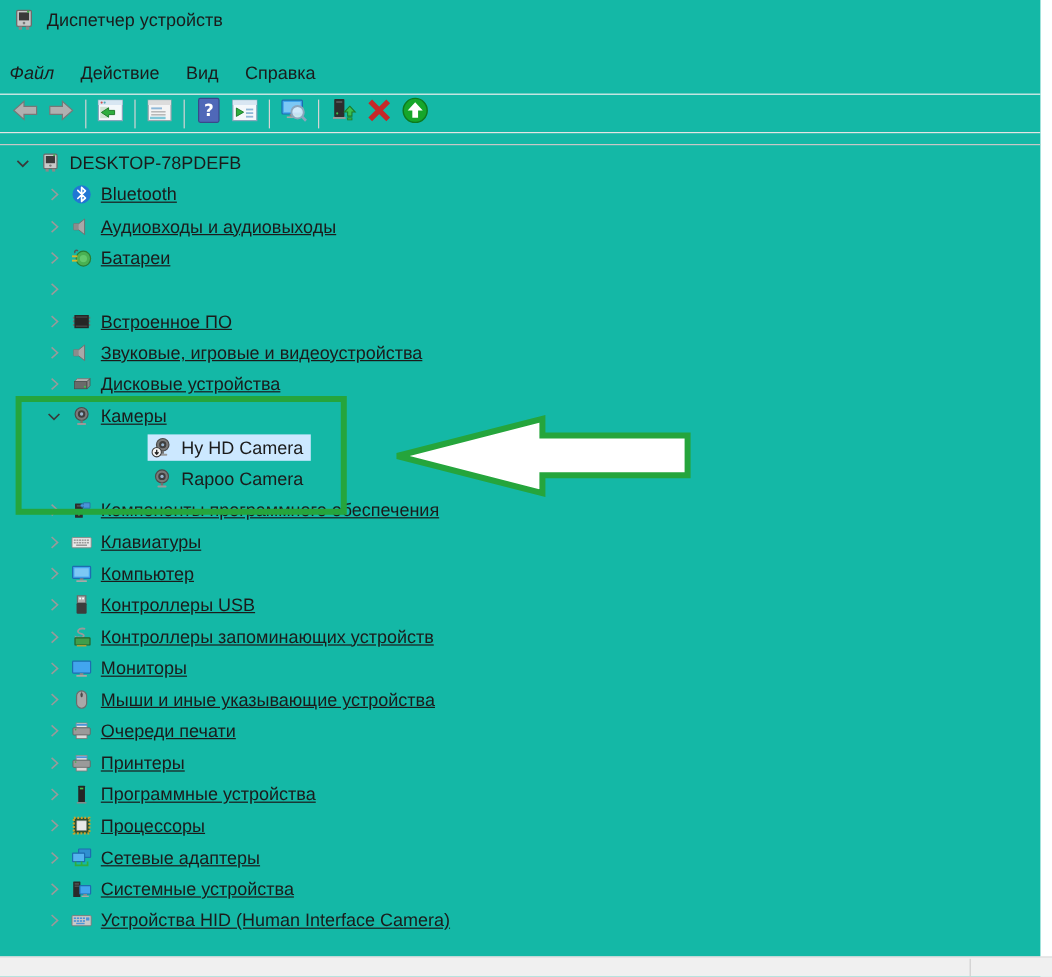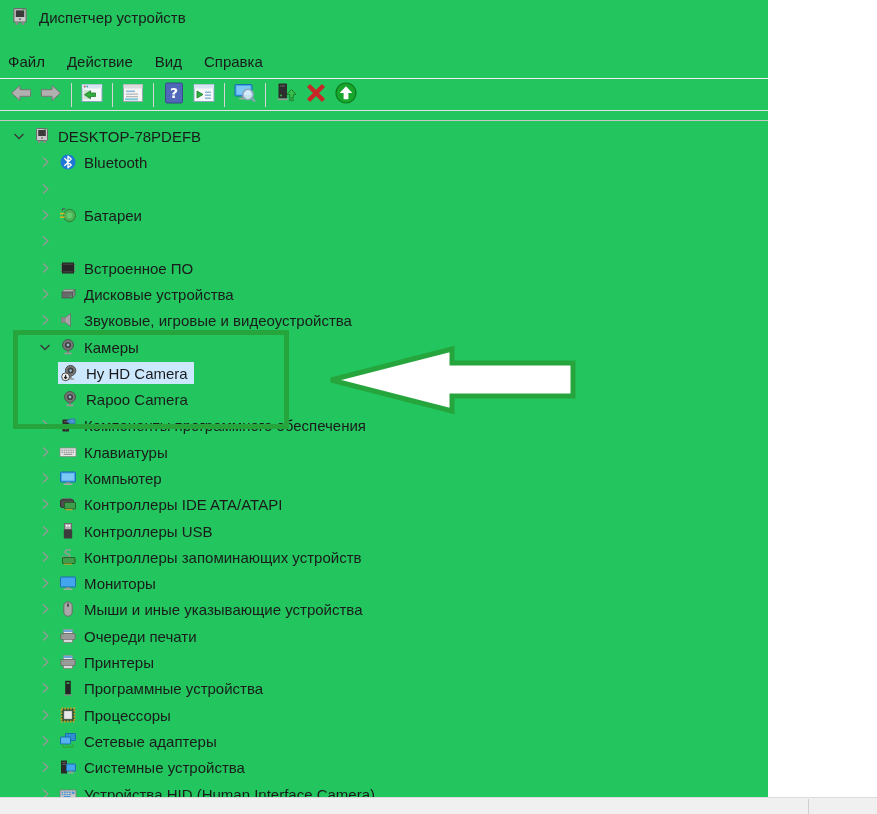--- a/index.html
+++ b/index.html
@@ -1,46 +1,46 @@
 <!DOCTYPE html>
 <html><head>
 <meta charset="utf-8">
 <style>
   html,body{margin:0;padding:0;}
   body{
     width:877px;height:814px;overflow:hidden;background:#ffffff;
     font-family:"Liberation Sans","DejaVu Sans",sans-serif;color:#1b1b1b;
     position:relative;
   }
-  #app{position:absolute;inset:0;width:768px;height:814px;background:#22c55e;}
+  #app{position:absolute;inset:0;width:867px;height:814px;background:#14b8a6;}
 
   
   .titlebar{position:absolute;top:7px;left:10px;display:flex;align-items:center;gap:9px;font-size:15px;}
   .titlebar .app-icon{width:20px;height:20px;display:flex;align-items:center;justify-content:center;}
   .titlebar .app-icon svg{width:20px;height:20px;}
 
   
   .menubar{position:absolute;top:48px;left:0;width:100%;height:26px;display:flex;align-items:center;padding-left:8px;font-size:15px;box-sizing:border-box;}
   .menu-item{padding:3px 11px;cursor:default;}
-  .menu-item:first-child{padding-left:0;}
+  .menu-item:first-child{padding-left:0;font-style:italic;}
 
   
   .toolbar{position:absolute;top:78px;left:0;width:100%;height:33px;display:flex;align-items:center;padding-left:6px;box-sizing:border-box;border-top:1px solid #efefef;border-bottom:1px solid #e4e4e4;}
   .tb-btn{width:28px;height:28px;display:flex;align-items:center;justify-content:center;margin:0 1px;flex:none;}
   .tb-btn svg{width:24px;height:24px;}
   .tb-sep{width:1px;height:24px;background:#d4d4d4;margin:0 5px;flex:none;}
 
   .panel-line{position:absolute;top:120px;left:0;width:100%;height:1px;background:#c7c7c7;}
 
   
   .tree{position:absolute;top:123px;left:0;right:0;height:674px;overflow:hidden;font-size:15px;}
   .tree-row{height:26.3px;display:flex;align-items:center;white-space:nowrap;}
   .lvl0{padding-left:8px;}
-  .lvl1{padding-left:34px;}
-  .lvl2{padding-left:36px;}
+  .lvl1{padding-left:34px;text-decoration:underline;}
+  .lvl2{padding-left:61px;margin-left:40px;}
   .chev{width:22px;height:16px;display:flex;align-items:center;justify-content:center;flex:none;}
   .chev svg{width:16px;height:16px;}
   .row-content{display:flex;align-items:flex-end;padding:2px 6px 2px 2px;}
   .row-icon{width:19px;height:18px;flex:none;display:flex;align-items:center;justify-content:center;margin-right:7px;}
   .row-icon svg{width:18px;height:18px;}
   .row-label{white-space:nowrap;}
 
   
   .anno-rect{position:absolute;left:13px;top:330px;width:266px;height:89px;border:5px solid #25a53c;z-index:6;pointer-events:none;background:transparent;}
   .anno-arrow{position:absolute;left:325px;top:344px;width:252px;height:72px;z-index:6;pointer-events:none;}
@@ -198,20 +198,29 @@
           </span>
           <span class="row-label">Bluetooth</span>
         </span>
       </div>
       <div class="tree-row lvl1">
         <span class="chev">
           <svg viewBox="0 0 16 16">
             <polyline points="6,3.5 11,8 6,12.5" fill="none" stroke="#9a9a9a" stroke-width="1.3"></polyline>
           </svg>
         </span>
+        <span class="row-content">
+          <span class="row-icon">
+            <svg viewBox="0 0 18 18">
+              <polygon points="2.5,6.5 6.5,6.5 11.5,2.5 11.5,15.5 6.5,11.5 2.5,11.5" fill="#a8a8a8" stroke="#707070" stroke-width="0.8"></polygon>
+              <rect x="2.5" y="6.5" width="4" height="5" fill="#8c8c8c"></rect>
+            </svg>
+          </span>
+          <span class="row-label">Аудиовходы и аудиовыходы</span>
+        </span>
       </div>
       <div class="tree-row lvl1">
         <span class="chev">
           <svg viewBox="0 0 16 16">
             <polyline points="6,3.5 11,8 6,12.5" fill="none" stroke="#9a9a9a" stroke-width="1.3"></polyline>
           </svg>
         </span>
         <span class="row-content">
           <span class="row-icon">
             <svg viewBox="0 0 18 18">
@@ -259,43 +268,43 @@
       </div>
       <div class="tree-row lvl1">
         <span class="chev">
           <svg viewBox="0 0 16 16">
             <polyline points="6,3.5 11,8 6,12.5" fill="none" stroke="#9a9a9a" stroke-width="1.3"></polyline>
           </svg>
         </span>
         <span class="row-content">
           <span class="row-icon">
             <svg viewBox="0 0 18 18">
+              <polygon points="2.5,6.5 6.5,6.5 11.5,2.5 11.5,15.5 6.5,11.5 2.5,11.5" fill="#a8a8a8" stroke="#707070" stroke-width="0.8"></polygon>
+              <rect x="2.5" y="6.5" width="4" height="5" fill="#8c8c8c"></rect>
+            </svg>
+          </span>
+          <span class="row-label">Звуковые, игровые и видеоустройства</span>
+        </span>
+      </div>
+      <div class="tree-row lvl1">
+        <span class="chev">
+          <svg viewBox="0 0 16 16">
+            <polyline points="6,3.5 11,8 6,12.5" fill="none" stroke="#9a9a9a" stroke-width="1.3"></polyline>
+          </svg>
+        </span>
+        <span class="row-content">
+          <span class="row-icon">
+            <svg viewBox="0 0 18 18">
               <polygon points="3,7 5.5,4.5 16,4.5 13.5,7" fill="#b0b0b0" stroke="#707070" stroke-width="0.6"></polygon>
               <rect x="3" y="7" width="10.5" height="6" fill="#6a6a6a" stroke="#4a4a4a" stroke-width="0.6"></rect>
               <polygon points="13.5,7 16,4.5 16,10.5 13.5,13" fill="#8a8a8a" stroke="#4a4a4a" stroke-width="0.6"></polygon>
               <circle cx="11.8" cy="11.3" r="0.9" fill="#3fc24e"></circle>
             </svg>
           </span>
           <span class="row-label">Дисковые устройства</span>
-        </span>
-      </div>
-      <div class="tree-row lvl1">
-        <span class="chev">
-          <svg viewBox="0 0 16 16">
-            <polyline points="6,3.5 11,8 6,12.5" fill="none" stroke="#9a9a9a" stroke-width="1.3"></polyline>
-          </svg>
-        </span>
-        <span class="row-content">
-          <span class="row-icon">
-            <svg viewBox="0 0 18 18">
-              <polygon points="2.5,6.5 6.5,6.5 11.5,2.5 11.5,15.5 6.5,11.5 2.5,11.5" fill="#a8a8a8" stroke="#707070" stroke-width="0.8"></polygon>
-              <rect x="2.5" y="6.5" width="4" height="5" fill="#8c8c8c"></rect>
-            </svg>
-          </span>
-          <span class="row-label">Звуковые, игровые и видеоустройства</span>
         </span>
       </div>
       <div class="tree-row lvl1">
         <span class="chev">
           <svg viewBox="0 0 16 16">
             <polyline points="3.5,6 8,10.5 12.5,6" fill="none" stroke="#3a3a3a" stroke-width="1.4"></polyline>
           </svg>
         </span>
         <span class="row-content">
           <span class="row-icon">
@@ -410,38 +419,20 @@
       </div>
       <div class="tree-row lvl1">
         <span class="chev">
           <svg viewBox="0 0 16 16">
             <polyline points="6,3.5 11,8 6,12.5" fill="none" stroke="#9a9a9a" stroke-width="1.3"></polyline>
           </svg>
         </span>
         <span class="row-content">
           <span class="row-icon">
             <svg viewBox="0 0 18 18">
-              <rect x="3" y="3.3" width="10" height="2.2" rx="0.5" fill="#6a6a6a"></rect>
-              <rect x="1.5" y="4.8" width="13" height="7.5" rx="1" fill="#4f4f4f" stroke="#333"></rect>
-              <rect x="5.5" y="7.5" width="11" height="6.5" rx="0.5" fill="#3f9e4b" stroke="#226328"></rect>
-              <rect x="6.5" y="14.1" width="7" height="1.2" fill="#caa42b"></rect>
-            </svg>
-          </span>
-          <span class="row-label">Контроллеры IDE ATA/ATAPI</span>
-        </span>
-      </div>
-      <div class="tree-row lvl1">
-        <span class="chev">
-          <svg viewBox="0 0 16 16">
-            <polyline points="6,3.5 11,8 6,12.5" fill="none" stroke="#9a9a9a" stroke-width="1.3"></polyline>
-          </svg>
-        </span>
-        <span class="row-content">
-          <span class="row-icon">
-            <svg viewBox="0 0 18 18">
               <rect x="5.5" y="1.5" width="7" height="6" fill="#b0b0b0" stroke="#6b6b6b"></rect>
               <rect x="7" y="3" width="1.5" height="1.5" fill="#fff"></rect>
               <rect x="9.5" y="3" width="1.5" height="1.5" fill="#fff"></rect>
               <rect x="4.8" y="7.5" width="8.4" height="9" rx="1" fill="#3c3c3c"></rect>
             </svg>
           </span>
           <span class="row-label">Контроллеры USB</span>
         </span>
       </div>
       <div class="tree-row lvl1">

